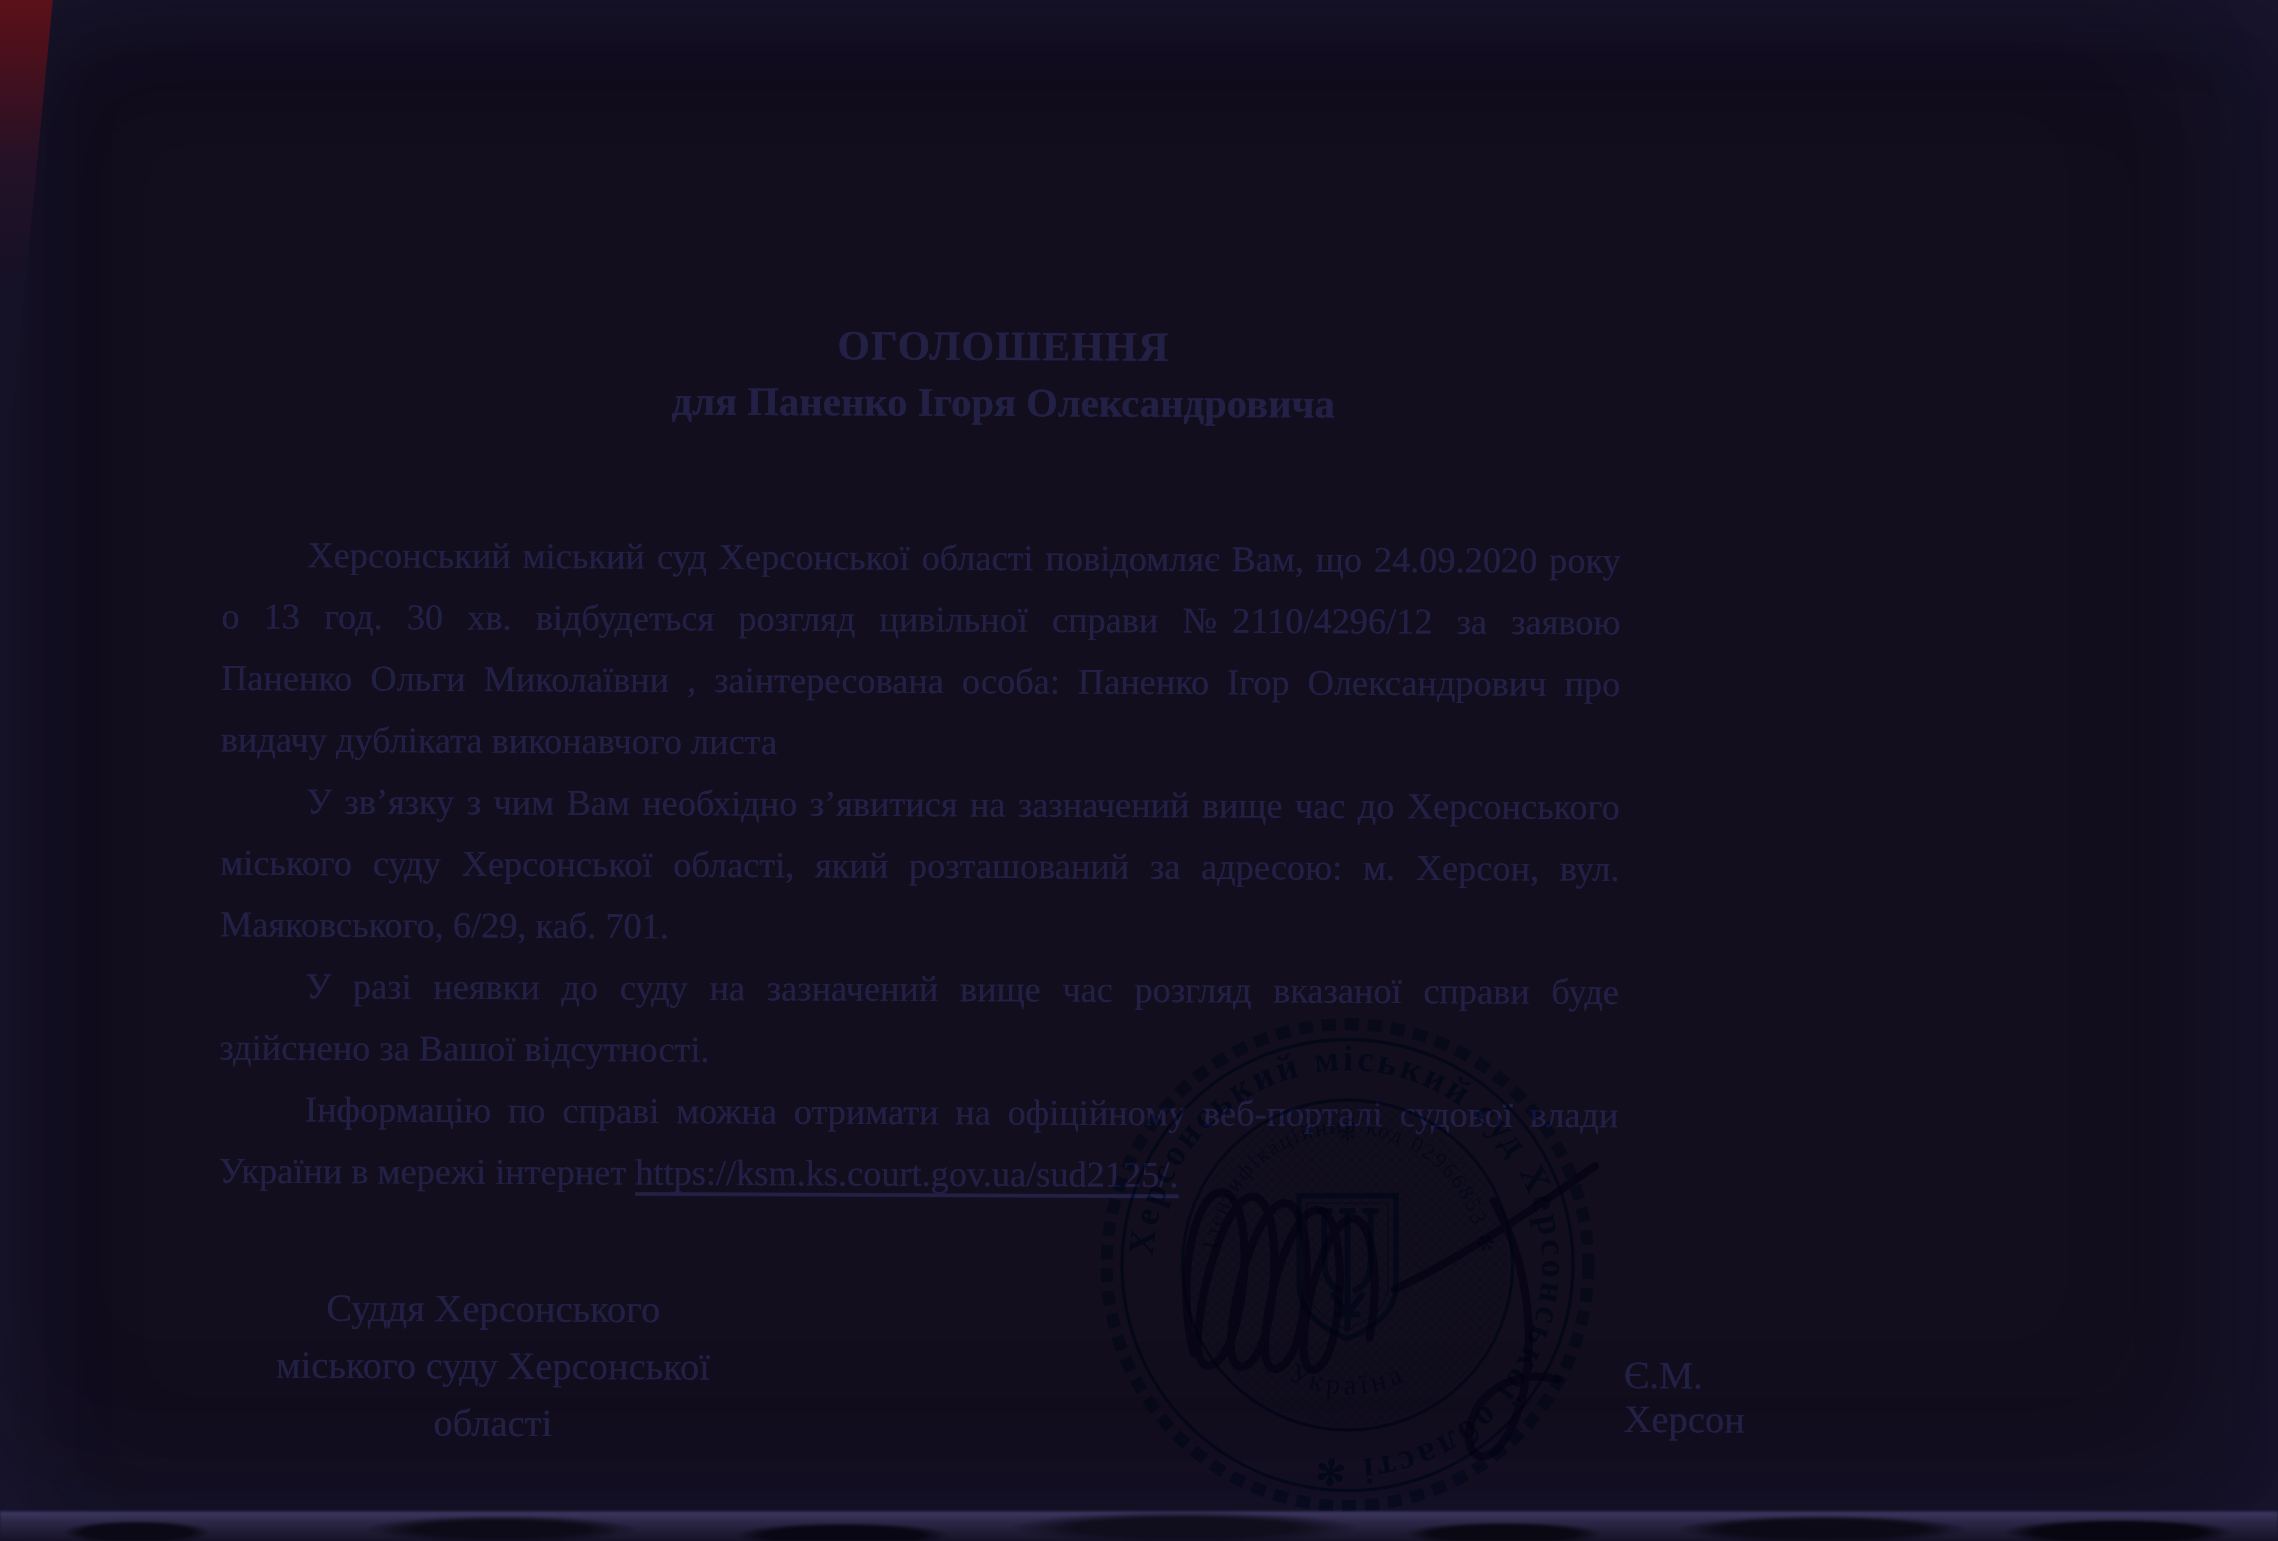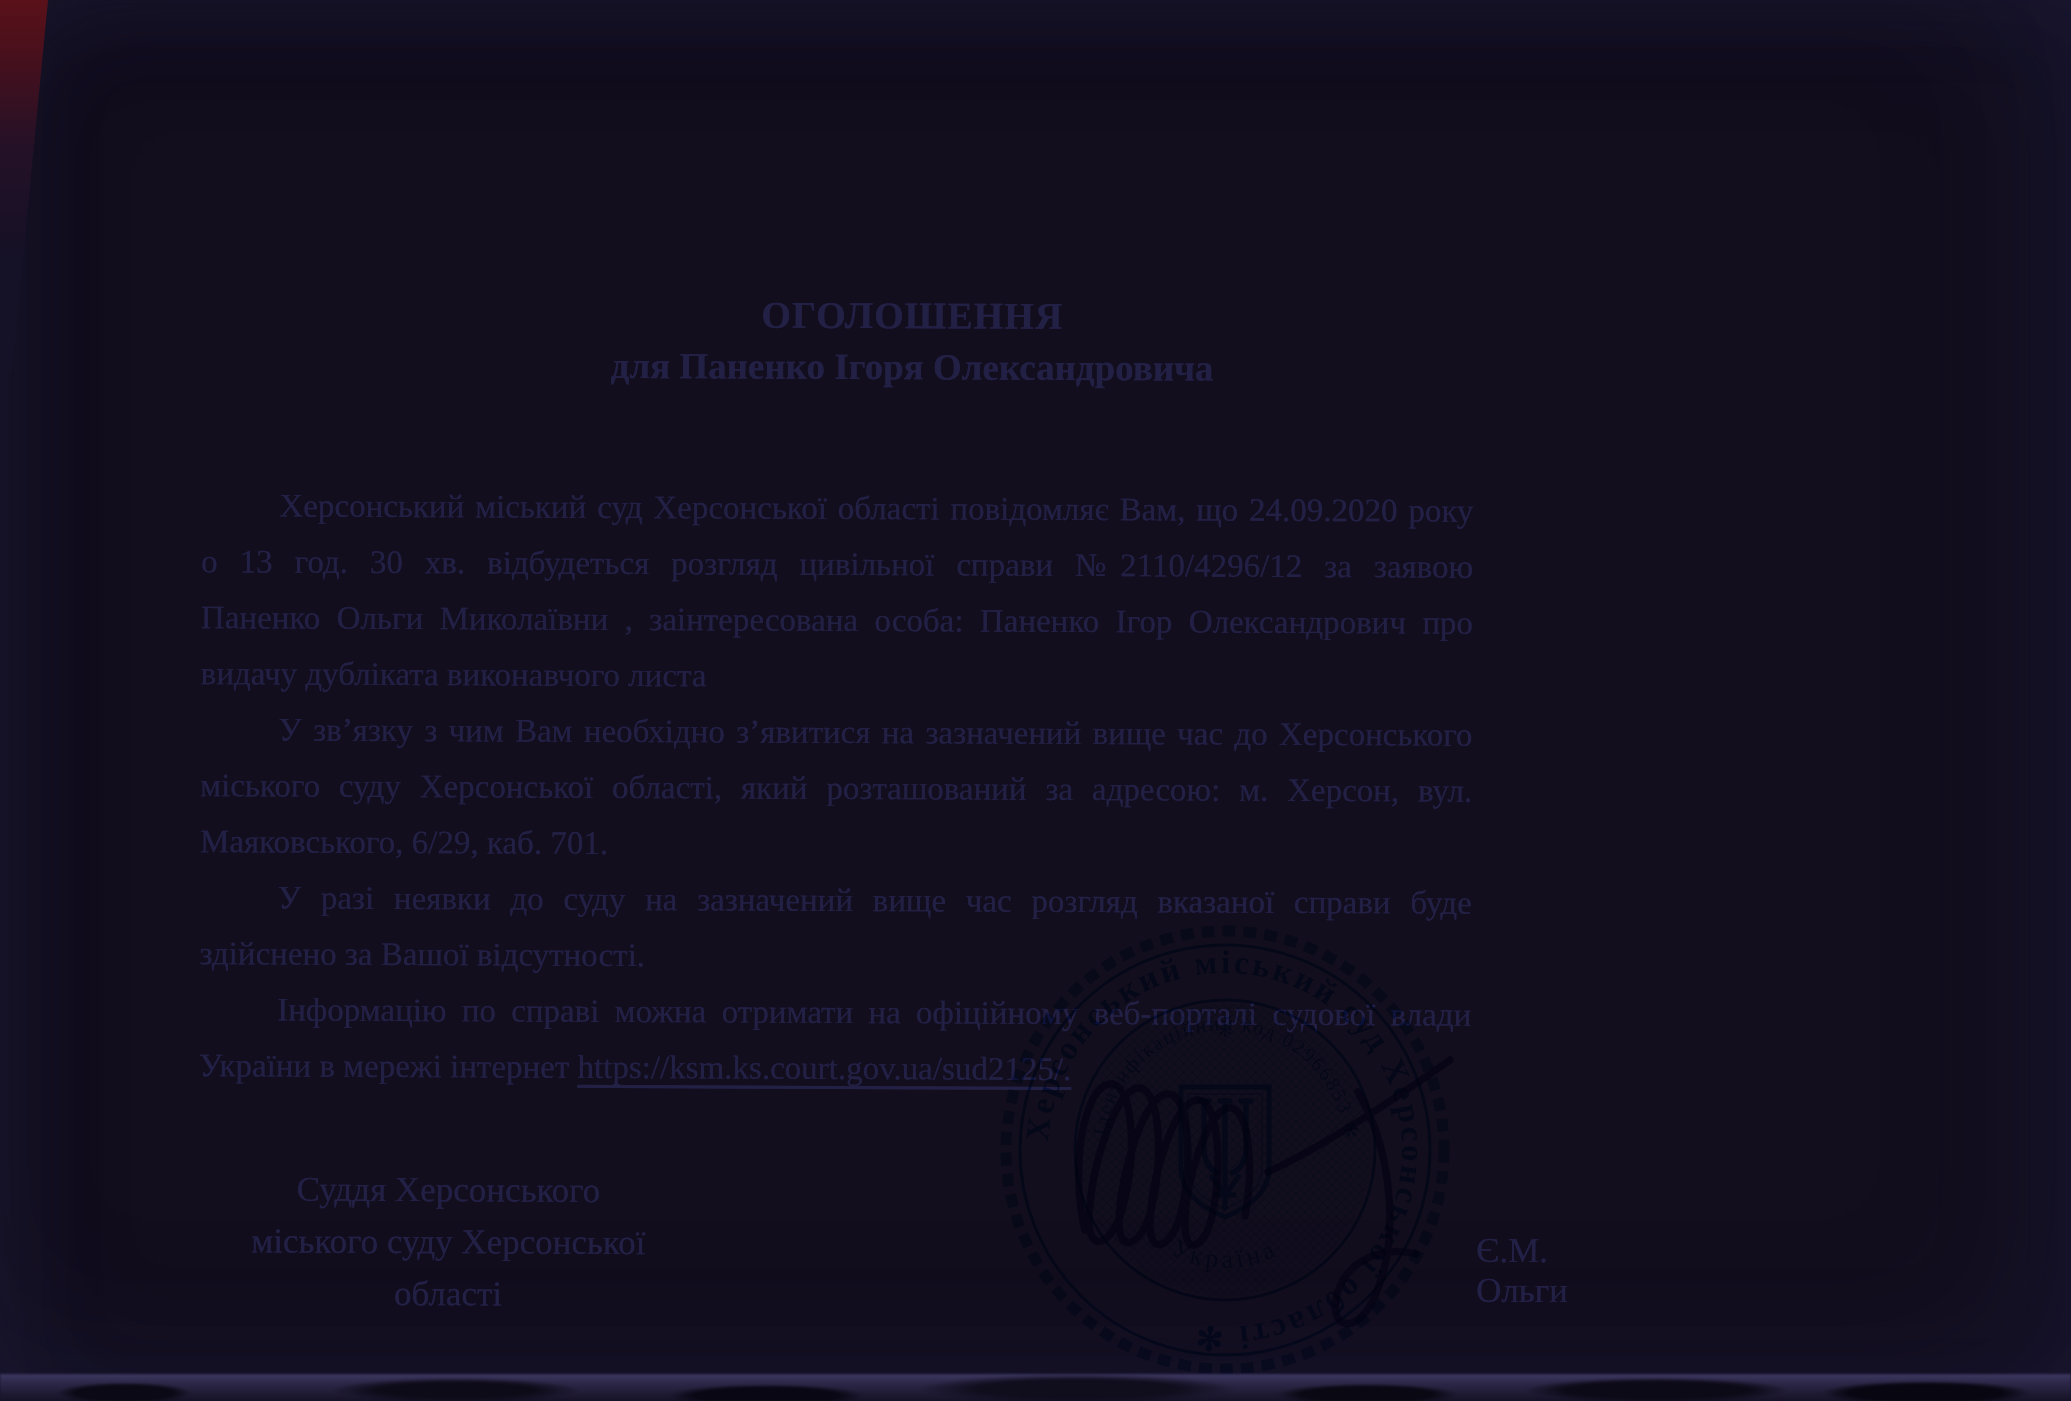--- a/index.html
+++ b/index.html
@@ -82,21 +82,21 @@
         <div class="line indent">Інформацію по справі можна отримати на офіційному веб-порталі судової влади</div>
         <div class="line last"><span>України в мережі інтернет </span><span class="url-underline"><span>https://ksm.ks.court.gov.ua/sud2125/</span><span>.</span></span>
         </div>
       </div>
 
       <div class="sig-row">
         <div class="sig-role">
           <div>Суддя Херсонського</div>
           <div>міського суду Херсонської області</div>
         </div>
-        <div class="sig-name">Є.М. Ольги</div>
+        <div class="sig-name">Є.М. Херсон</div>
       </div>
     </div>
 
     <svg class="stamp" width="470" height="470" viewBox="0 0 470 470">
       <defs>
         <pattern id="xh" width="9" height="9" patternUnits="userSpaceOnUse">
           <path d="M0 9 L9 0 M0 0 L9 9" stroke="#78abdf" stroke-width="1.3" fill="none"></path>
         </pattern>
         <path id="ringPath" d="M 58,235 A 177,177 0 1 1 412,235 A 177,177 0 1 1 58,235" fill="none"></path>
         <path id="innerPath" d="M 115,235 A 120,120 0 1 1 355,235 A 120,120 0 1 1 115,235" fill="none"></path>

